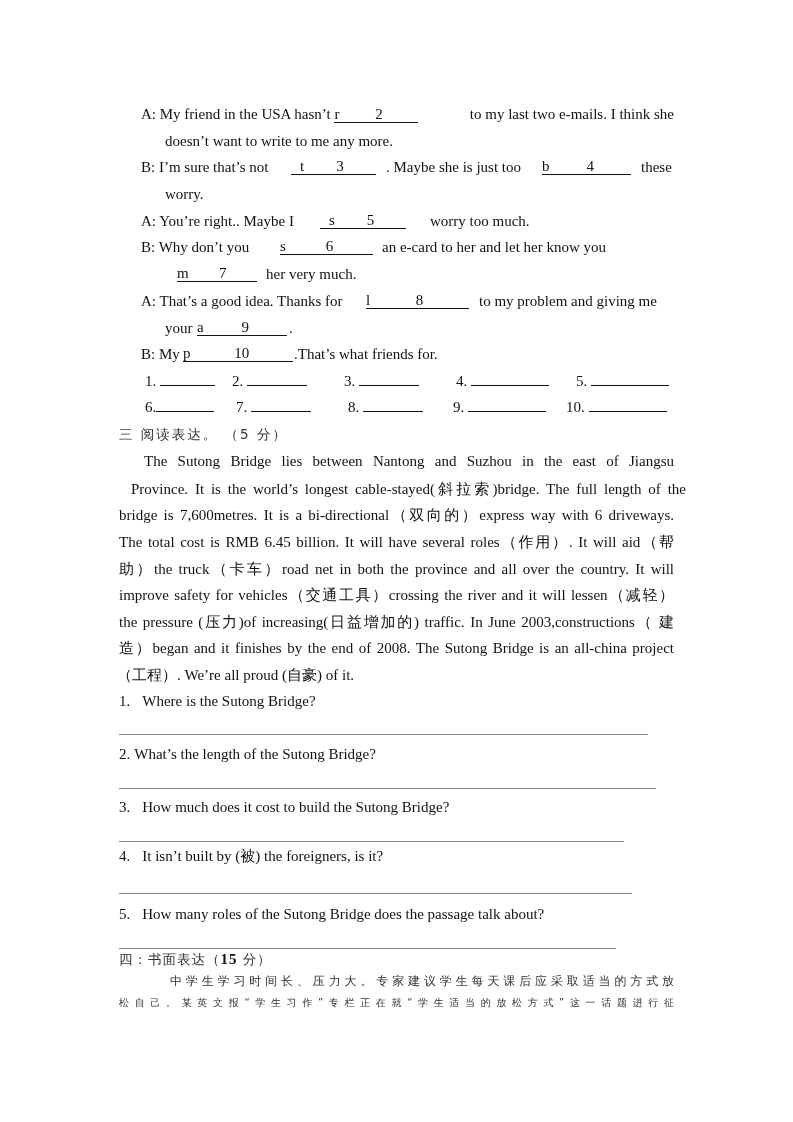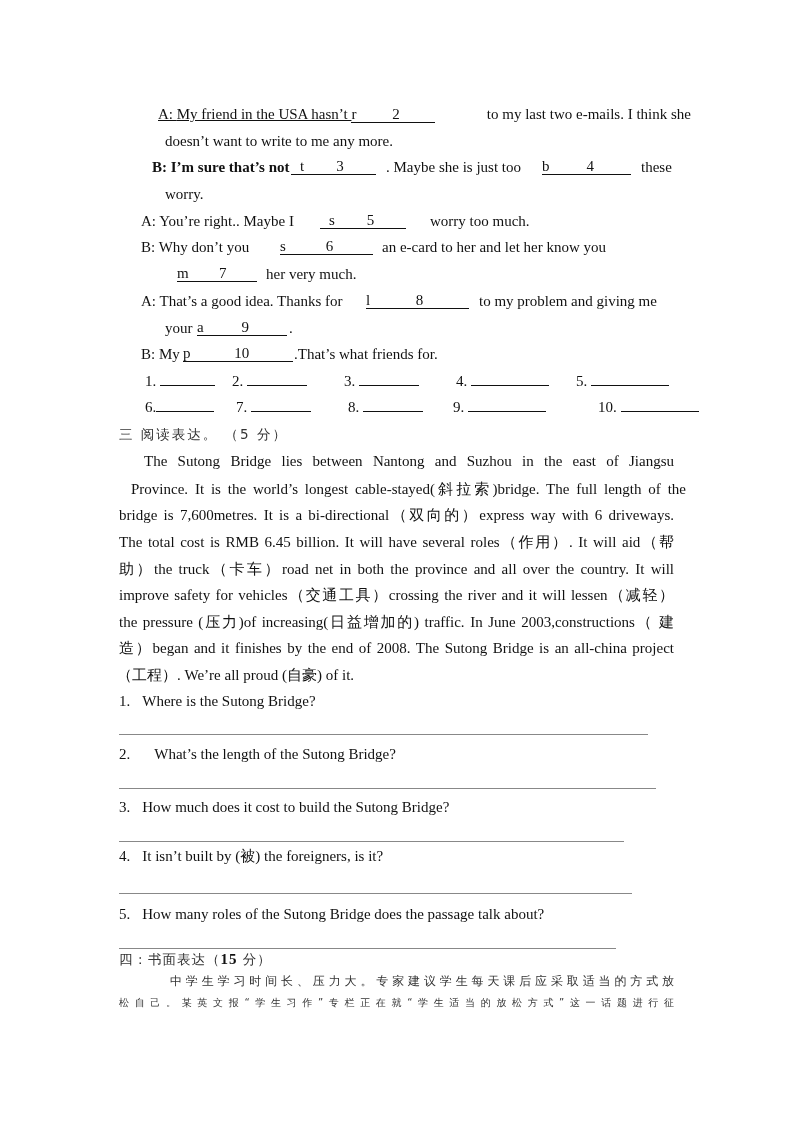--- a/index.html
+++ b/index.html
@@ -10,30 +10,30 @@
   .blank { display:inline-block; border-bottom:1px solid #111; text-align:center; line-height:15px; }
   .blank .pre { float:left; }
   .hr { position:absolute; height:0; border-top:1px solid #888; }
   .just { text-align:justify; text-align-last:justify; white-space:normal; }
   .sec { font-family:"DejaVu Sans", sans-serif; font-size:13.5px; color:#333; letter-spacing:2px; }
   .bold { font-weight:bold; color:#111; }
 </style>
 </head>
 <body>
 
-<div class="abs" style="left:158px; top:106px; width:533px;text-decoration:underline;">
+<div class="abs" style="left:141px; top:106px; width:533px;">
   <span>A:</span>
   <span>My friend in the USA hasn’t </span><span class="blank" style="width:84px;"><span class="pre">r</span><span>2</span></span>
   <span style="position:absolute; right:0;">to my last two e-mails. I think she</span>
 </div>
 <div class="abs" style="left:165px; top:133px;">
   <span>doesn’t want to write to me any more.</span>
 </div>
 
-<div class="abs" style="left:152px; top:159px; width:533px;font-weight:bold;">
+<div class="abs" style="left:141px; top:159px; width:533px;">
   <span>B:</span>
   <span>I’m sure that’s not</span>
 </div>
 <div class="abs blank" style="left:291px; top:159px; width:85px;"><span class="pre" style="padding-left:9px;">t</span><span>3</span></div>
 <div class="abs" style="left:386px; top:159px;">. Maybe she is just too</div>
 <div class="abs blank" style="left:542px; top:159px; width:89px;"><span class="pre">b</span><span>4</span></div>
 <div class="abs" style="left:641px; top:159px;">these</div>
 <div class="abs" style="left:165px; top:186px;">worry.</div>
 
 <div class="abs" style="left:141px; top:213px;">
@@ -74,38 +74,38 @@
 </div>
 <div class="abs" style="left:232px; top:373px;"><span>2.</span><span class="blank" style="width:60px; margin-left:4px;"></span></div>
 <div class="abs" style="left:344px; top:373px;"><span>3.</span><span class="blank" style="width:60px; margin-left:4px;"></span></div>
 <div class="abs" style="left:456px; top:373px;"><span>4.</span><span class="blank" style="width:78px; margin-left:4px;"></span></div>
 <div class="abs" style="left:576px; top:373px;"><span>5.</span><span class="blank" style="width:78px; margin-left:4px;"></span></div>
 
 <div class="abs" style="left:145px; top:399px;"><span>6.</span><span class="blank" style="width:58px;"></span></div>
 <div class="abs" style="left:236px; top:399px;"><span>7.</span><span class="blank" style="width:60px; margin-left:4px;"></span></div>
 <div class="abs" style="left:348px; top:399px;"><span>8.</span><span class="blank" style="width:60px; margin-left:4px;"></span></div>
 <div class="abs" style="left:453px; top:399px;"><span>9.</span><span class="blank" style="width:78px; margin-left:4px;"></span></div>
-<div class="abs" style="left:566px; top:399px;margin-left:32px;"><span>10.</span><span class="blank" style="width:78px; margin-left:4px;"></span></div>
+<div class="abs" style="left:566px; top:399px;"><span>10.</span><span class="blank" style="width:78px; margin-left:4px;"></span></div>
 
 <div class="abs sec" style="left:119px; top:426px;">三 阅读表达。 （5 分）</div>
 
 <div class="abs just" style="left:144px; top:453px; width:530px;">The Sutong Bridge lies between Nantong and Suzhou in the east of Jiangsu</div>
 <div class="abs just" style="left:119px; top:480px; width:555px;margin-left:12px;">Province. It is the world’s longest cable-stayed(斜拉索)bridge. The full length of the</div>
 <div class="abs just" style="left:119px; top:506px; width:555px;">bridge is 7,600metres. It is a bi-directional（双向的）express way with 6 driveways.</div>
 <div class="abs just" style="left:119px; top:533px; width:555px;">The total cost is RMB 6.45 billion. It will have several roles（作用）. It will aid（帮</div>
 <div class="abs just" style="left:119px; top:560px; width:555px;">助）the truck（卡车）road net in both the province and all over the country. It will</div>
 <div class="abs just" style="left:119px; top:586px; width:555px;">improve safety for vehicles（交通工具）crossing the river and it will lessen（减轻）</div>
 <div class="abs just" style="left:119px; top:613px; width:555px;">the pressure (压力)of increasing(日益增加的) traffic. In June 2003,constructions（ 建</div>
 <div class="abs just" style="left:119px; top:639px; width:555px;">造）began and it finishes by the end of 2008. The Sutong Bridge is an all-china project</div>
 <div class="abs" style="left:117px; top:666px;">（工程）. We’re all proud (自豪) of it.</div>
 
 <div class="abs" style="left:119px; top:693px;"><span>1.</span><span style="margin-left:12px;">Where is the Sutong Bridge?</span></div>
 <div class="hr" style="left:119px; top:734px; width:529px;"></div>
 
-<div class="abs" style="left:119px; top:746px;"><span>2.</span><span style="margin-left:24px;">What’s the length of the Sutong Bridge?</span></div>
+<div class="abs" style="left:119px; top:746px;"><span>2.</span><span style="margin-left:4px;">What’s the length of the Sutong Bridge?</span></div>
 <div class="hr" style="left:119px; top:788px; width:537px;"></div>
 
 <div class="abs" style="left:119px; top:799px;"><span>3.</span><span style="margin-left:12px;">How much does it cost to build the Sutong Bridge?</span></div>
 <div class="hr" style="left:119px; top:841px; width:505px;"></div>
 
 <div class="abs" style="left:119px; top:800px;margin-top:47px;"><span>4.</span><span style="margin-left:12px;">It isn’t built by (被) the foreigners, is it?</span></div>
 <div class="hr" style="left:119px; top:893px; width:513px;"></div>
 
 <div class="abs" style="left:119px; top:906px;"><span>5.</span><span style="margin-left:12px;">How many roles of the Sutong Bridge does the passage talk about?</span></div>
 <div class="hr" style="left:119px; top:948px; width:497px;"></div>

